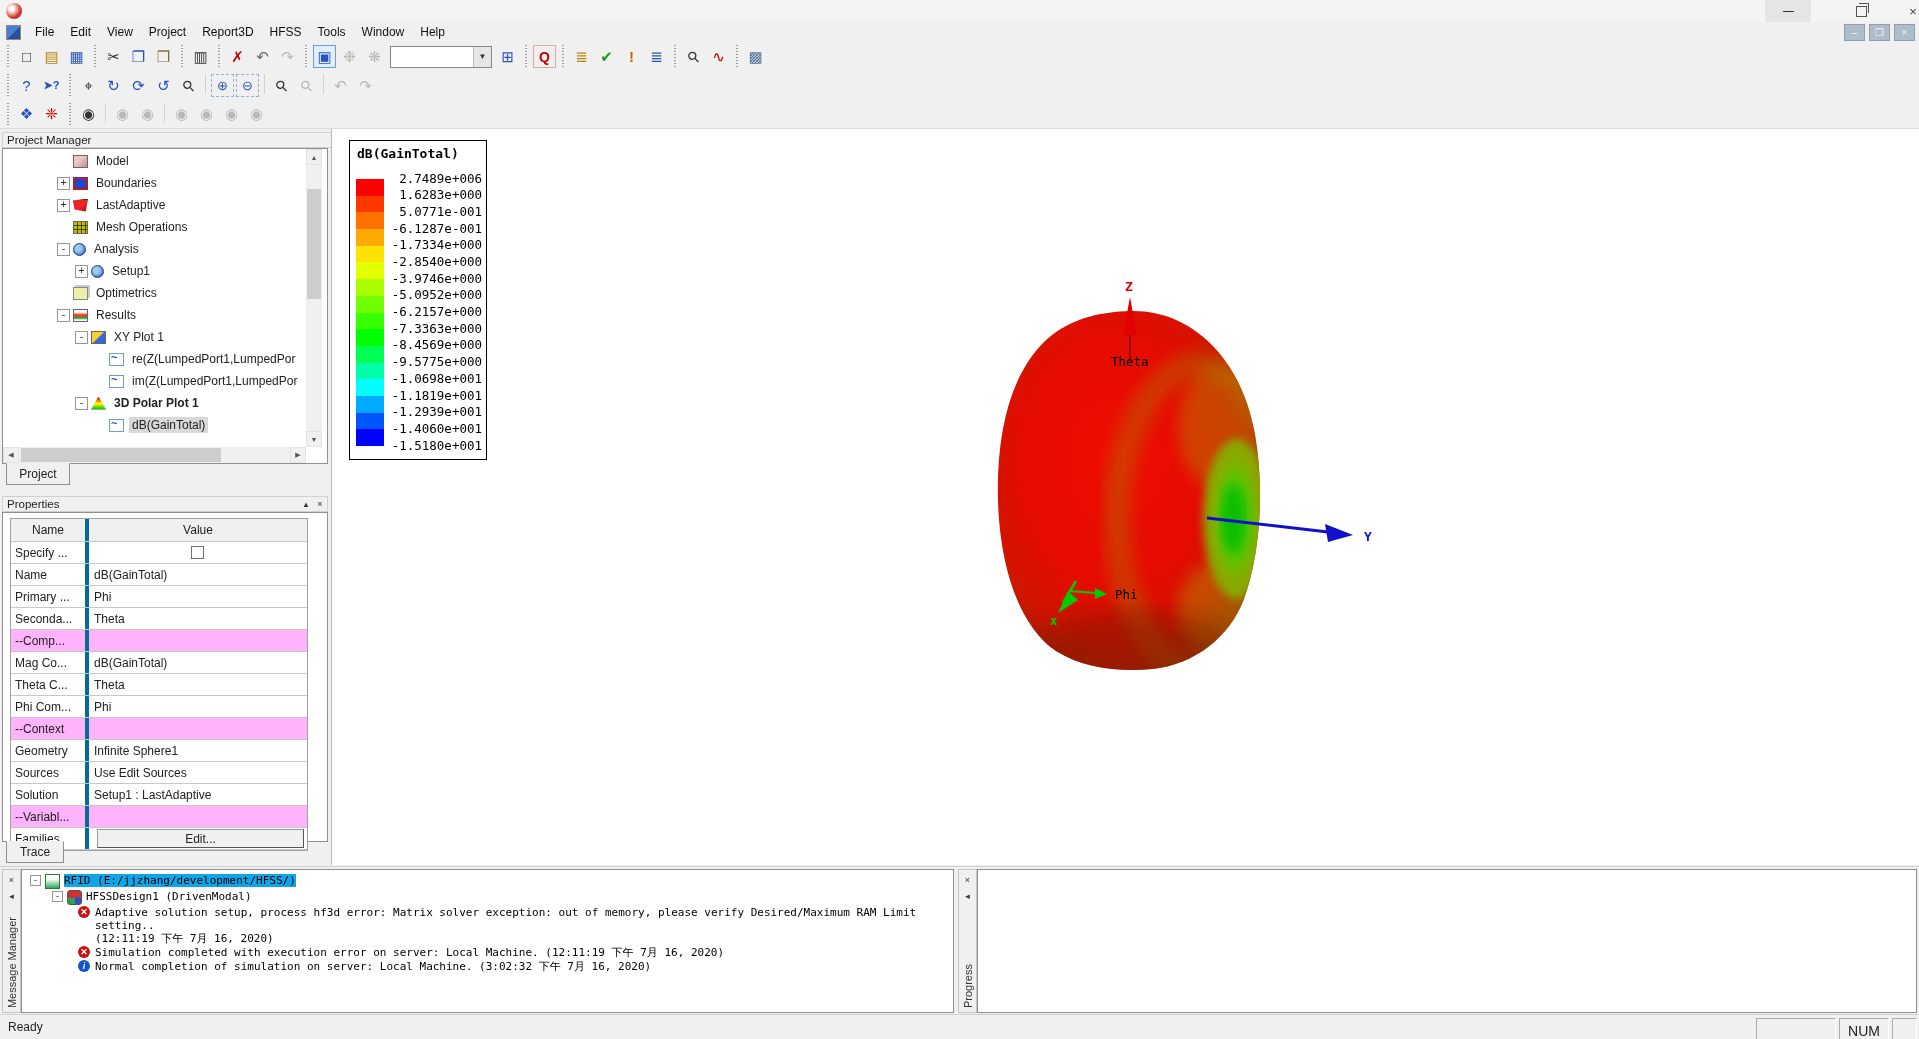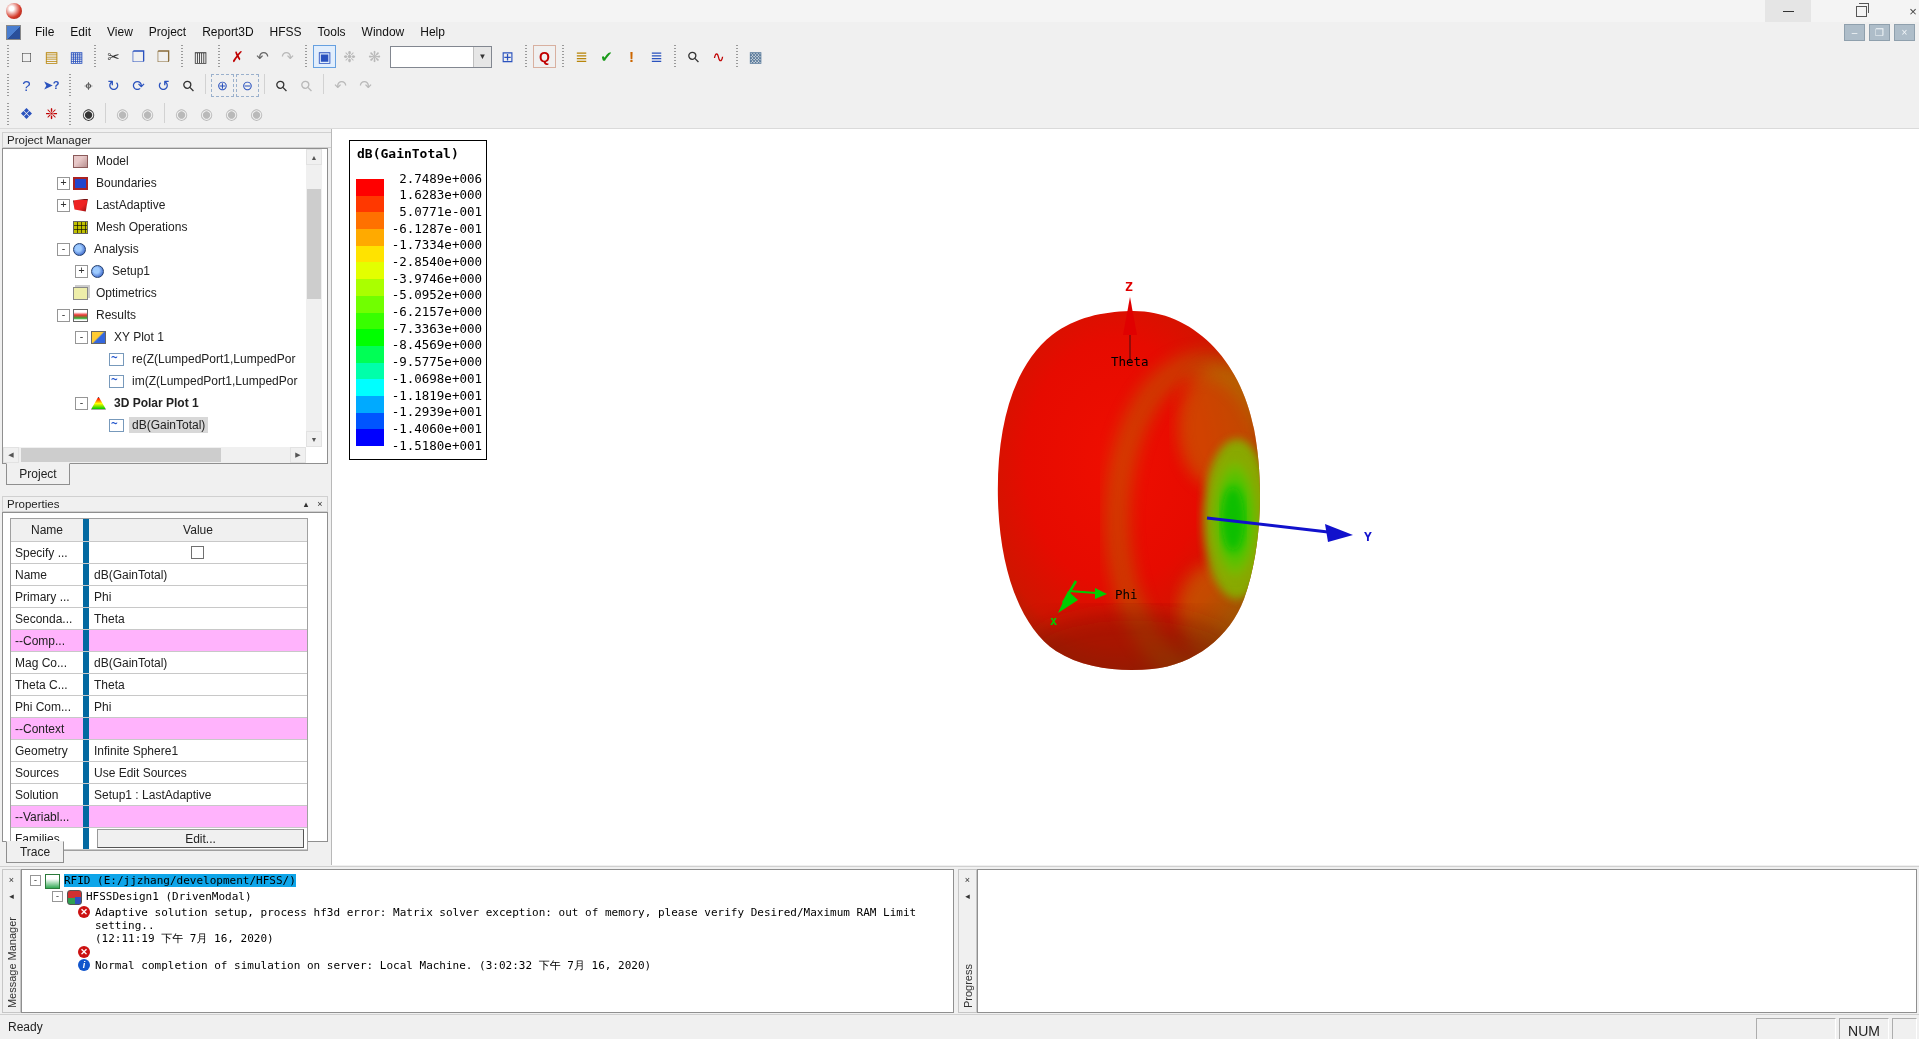--- a/index.html
+++ b/index.html
@@ -72,21 +72,21 @@
   .polar-plot-icon{background:linear-gradient(180deg,#f00,#ff0,#0c0);border:1px solid #555;clip-path:polygon(50% 0,100% 100%,0 100%);}
   .trace-icon{background:#fff;border:1px solid #7799bb;position:relative;}
   .trace-icon:before{content:"~";position:absolute;left:1px;top:-3px;color:#2255cc;font:bold 11px "DejaVu Sans Mono",monospace;}
   
   .sb{background:#f0f0f0;}
   .sb-btn{background:#f0f0f0;color:#555;display:flex;align-items:center;justify-content:center;font-size:7px;border:1px solid #e2e2e2;box-sizing:border-box;}
   .sb-thumb{background:#cdcdcd;}
   
   #prop-table{left:10px;top:518px;width:298px;border:1px solid #a0a0a0;box-sizing:border-box;background:#fff;}
   .prow{display:flex;height:21px;border-bottom:1px solid #c8c8c8;align-items:stretch;}
-  .prow .nc{width:78px;border-right:6px solid #0369a1;display:flex;align-items:center;padding-left:4px;box-sizing:border-box;flex:none;}
+  .prow .nc{width:78px;border-right:4px solid #0369a1;display:flex;align-items:center;padding-left:4px;box-sizing:border-box;flex:none;}
   .prow .vc{flex:1;display:flex;align-items:center;padding-left:5px;position:relative;}
   .prow.header{background:#f0f0f0;height:22px;}
   .prow.header .nc,.prow.header .vc{justify-content:center;padding-left:0;}
   .prow.section{background:#ffb3fc;}
   .prow .cb{display:none;width:13px;height:13px;border:1px solid #707070;background:#fff;box-sizing:border-box;position:absolute;left:50%;margin-left:-7px;}
   .prow.checkbox .cb{display:block;}
   .prow .btnEdit{display:none;}
   .prow.button .btnEdit{display:flex;flex:1;height:17px;margin:0 3px;background:#f0f0f0;border:1px solid #999;border-right-color:#555;border-bottom-color:#555;align-items:center;justify-content:center;}
   
   #plot-area{left:331px;top:129px;width:1588px;height:736px;background:#fff;border-left:1px solid #b8b8b8;}
@@ -694,20 +694,24 @@
 
           <div class="mrow" style="padding-left:56px;">
                 <span class="msgicon error">✕</span>
                 <span class="mtext">
                   <span class="l1">Adaptive solution setup, process hf3d error: Matrix solver exception: out of memory, please verify Desired/Maximum RAM Limit setting..</span>
                   <div class="l2">(12:11:19 下午  7月 16, 2020)</div>
                 </span>
               </div>
               <div class="mrow" style="padding-left:56px;">
                 <span class="msgicon error">✕</span>
+                <span class="mtext">
+                  <span class="l1">Simulation completed with execution error on server: Local Machine.  (12:11:19 下午  7月 16, 2020)</span>
+                  
+                </span>
               </div>
               <div class="mrow" style="padding-left:56px;">
                 <span class="msgicon info">i</span>
                 <span class="mtext">
                   <span class="l1">Normal completion of simulation on server: Local Machine.  (3:02:32 下午  7月 16, 2020)</span>
                   
                 </span>
               </div>
             </div>
         </div>

